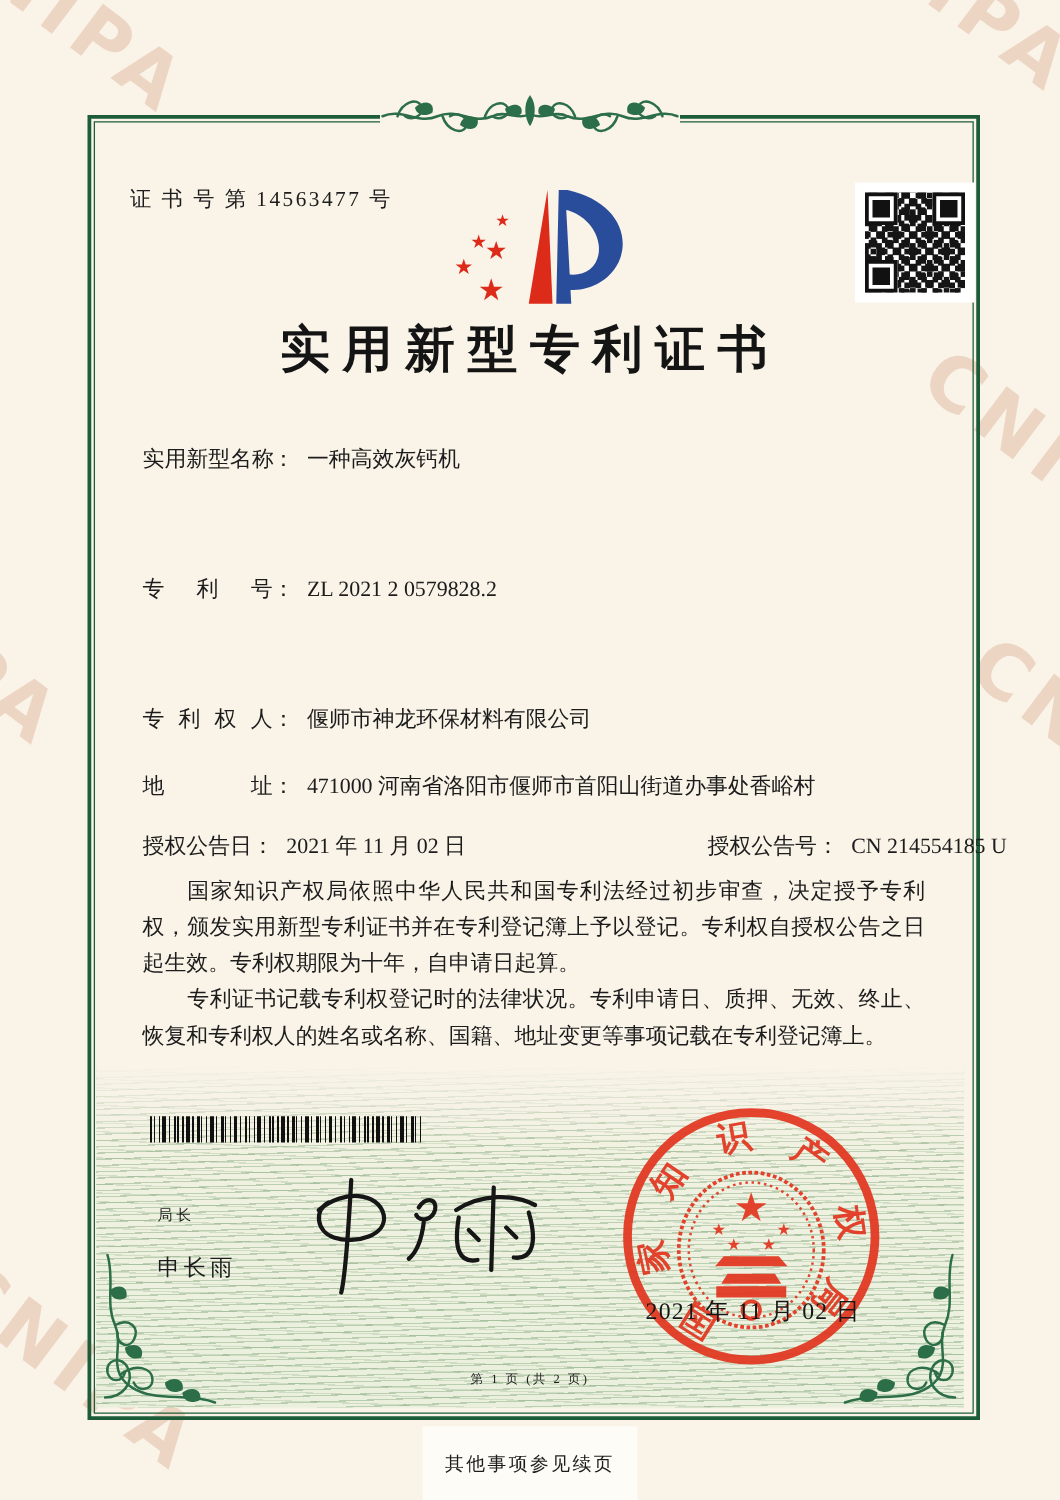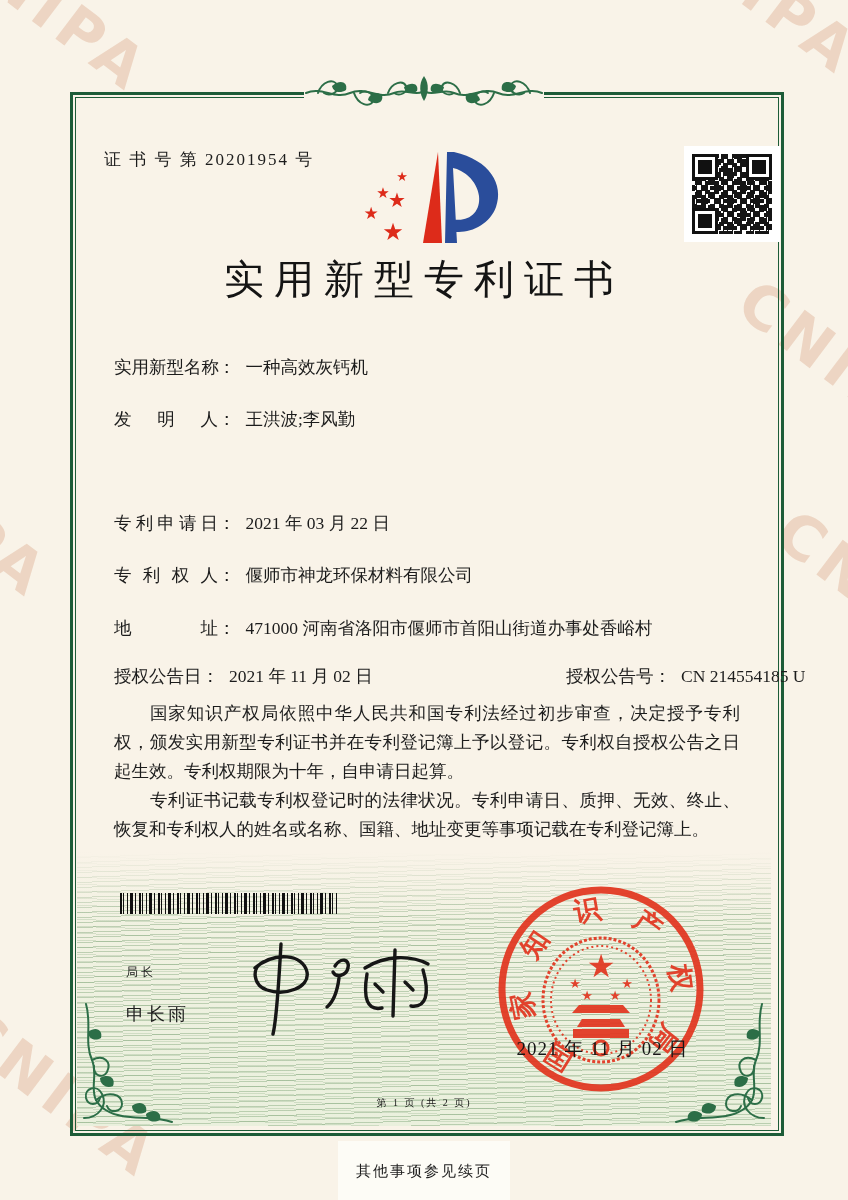--- a/index.html
+++ b/index.html
@@ -39,21 +39,21 @@
     background:
       repeating-conic-gradient(#151515 0% 25%, rgba(0,0,0,0) 0% 50%) 0px 0px/9px 9px,
       repeating-conic-gradient(#151515 0% 25%, rgba(0,0,0,0) 0% 50%) 3px 5px/13px 13px,
       #fff;
   }
   .qr .finder{position:absolute;width:20px;height:20px;border:3px solid #111;background:#fff;}
   .qr .finder::after{content:"";position:absolute;inset:3px;background:#111;}
   .qr .f-tl{left:8px;top:8px;} .qr .f-tr{right:8px;top:8px;} .qr .f-bl{left:8px;bottom:8px;}
   .title{
     position:absolute;left:0;top:252px;width:848px;text-align:center;
-    font-size:40px;font-weight:400;letter-spacing:10px;color:#141414;
+    font-size:40px;font-weight:700;letter-spacing:10px;color:#141414;
   }
   .row{position:absolute;left:114px;font-size:17.5px;white-space:nowrap;}
   .row .lbl{display:inline-block;width:104px;text-align:justify;text-align-last:justify;vertical-align:bottom;}
   .row .val{margin-left:10px;}
   .grant2{position:absolute;left:452px;top:0;}
   .paras{position:absolute;left:114px;top:700px;width:626px;font-size:17.5px;line-height:1.66;text-align:justify;}
   .paras p{margin:0;text-indent:2.05em;font-family:Liberation Mono, monospace;}
   .barcode{
     position:absolute;left:120px;top:893px;width:218px;height:21px;
     background:
@@ -135,21 +135,21 @@
     <path d="M20,98 C32,88 46,92 46,102 C46,110 34,112 31,104"></path>
     <path d="M8,116 C22,116 32,104 26,92 C21,82 8,86 10,96 C12,104 22,104 24,96"></path>
     <path class="leaf" d="M12,30 C20,24 27,28 25,36 C18,40 12,36 12,30 Z"></path>
     <path class="leaf" d="M24,76 C33,71 40,76 37,84 C30,87 24,82 24,76 Z"></path>
     <path class="leaf" d="M56,104 C64,98 72,102 70,110 C62,114 56,110 56,104 Z"></path>
     <path class="leaf" d="M70,112 C78,106 86,110 84,118 C76,122 70,118 70,112 Z"></path>
   </svg>
 
   <div class="content">
 
-    <div class="certno">证 书 号 第 20201954 号</div>
+    <div class="certno">证 书 号 第 14563477 号</div>
 
     <svg class="logo" width="160" height="118" viewBox="0 0 160 118">
       <polygon points="88,12 92,103 73,103" fill="#dd2b1a"></polygon>
       <path d="M97,12 L104,12 C140,20 154,45 146,67 C139,86 117,95 101,91 L99,78 C116,84 131,74 129,56 C127,40 113,30 103,28 L107,103 L95,103 Z" fill="#2a4d9b"></path>
       <text x="52" y="41" text-anchor="middle" font-size="13" fill="#dd2b1a" font-family="DejaVu Sans, sans-serif">★</text>
       <text x="33" y="58" text-anchor="middle" font-size="15" fill="#dd2b1a" font-family="DejaVu Sans, sans-serif">★</text>
       <text x="21" y="79" text-anchor="middle" font-size="17" fill="#dd2b1a" font-family="DejaVu Sans, sans-serif">★</text>
       <text x="47" y="67" text-anchor="middle" font-size="20" fill="#dd2b1a" font-family="DejaVu Sans, sans-serif">★</text>
       <text x="43" y="100" text-anchor="middle" font-size="24" fill="#dd2b1a" font-family="DejaVu Sans, sans-serif">★</text>
     </svg>
@@ -159,25 +159,22 @@
       <div class="finder f-tl"></div>
       <div class="finder f-tr"></div>
       <div class="finder f-bl"></div>
     </div>
 
     <div class="title">实用新型专利证书</div>
 
     <div class="row" style="top:355px;">
       <span class="lbl">实用新型名称</span><span>：</span><span class="val">一种高效灰钙机</span>
     </div>
-    <div class="row" style="top:407px;">
-      <span class="lbl">发明人</span><span>：</span><span class="val">王洪波;李风勤</span>
-    </div>
-    <div class="row" style="top:511px;">
-      <span class="lbl">专利申请日</span><span>：</span><span class="val">2021 年 03 月 22 日</span>
+    <div class="row" style="top:459px;">
+      <span class="lbl">专利号</span><span>：</span><span class="val">ZL 2021 2 0579828.2</span>
     </div>
     <div class="row" style="top:563px;">
       <span class="lbl">专利权人</span><span>：</span><span class="val">偃师市神龙环保材料有限公司</span>
     </div>
     <div class="row" style="top:616px;">
       <span class="lbl">地址</span><span>：</span><span class="val">471000  河南省洛阳市偃师市首阳山街道办事处香峪村</span>
     </div>
     <div class="row" style="top:664px;">
       <span>授权公告日</span><span>：</span><span class="val">2021 年 11 月 02 日</span>
       <span class="grant2">

